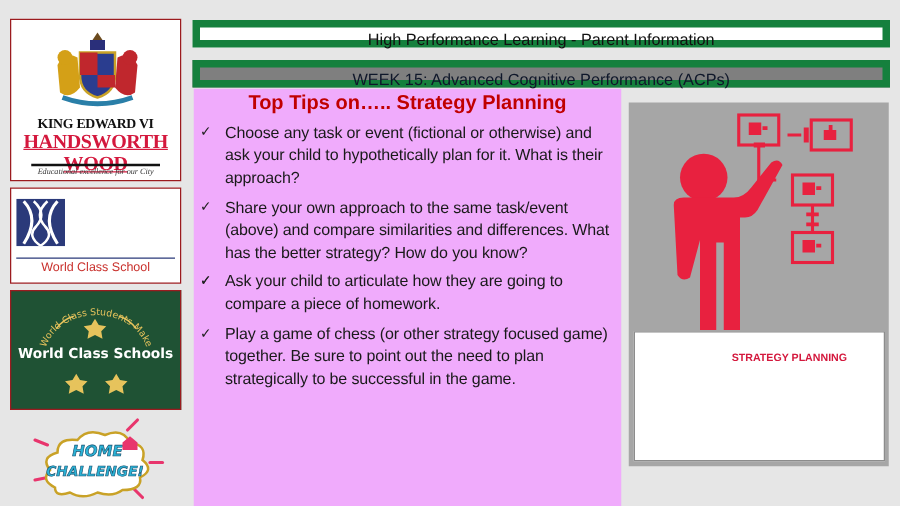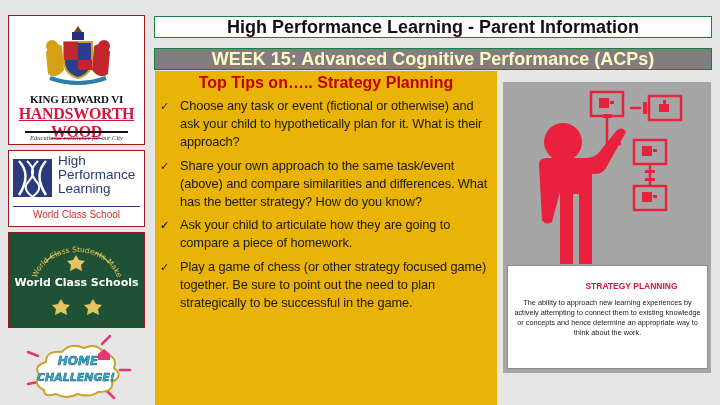--- a/index.html
+++ b/index.html
@@ -21,25 +21,25 @@
   .hpl-mark { position: absolute; left: 4px; top: 8px; width: 39px; height: 38px; }
   .hpl-text { position: absolute; left: 49px; top: 3px; font-size: 13.5px; line-height: 14px; color: #2b3a7a; }
   .hpl-rule { position: absolute; left: 4px; right: 4px; top: 55px; height: 1px; background: #2b3a7a; }
   .hpl-wcs { position: absolute; left: 0; right: 0; top: 58px; text-align: center; font-size: 10px; color: #c9302c; }
 
   .wcs-arc { position: absolute; left: 0; top: 0; width: 135px; height: 94px; }
   .wcs-main { position: absolute; left: 0; right: 0; top: 43px; text-align: center; font-family: "DejaVu Sans", sans-serif; font-weight: bold; font-size: 11px; color: #fff; }
 
   #home-challenge { position: absolute; left: 14px; top: 332px; width: 126px; height: 70px; }
 
-  .hdr { position: absolute; left: 154px; width: 558px; border: 1px solid #15803d; text-align: center; font-weight: bold; font-size: 18px; }
+  .hdr { position: absolute; left: 154px; width: 558px; border: 6px solid #15803d; text-align: center; font-weight: normal; font-size: 13px; }
   #hdr1 { top: 16px; height: 22px; background: #fff; color: #111; line-height: 20px; }
-  #hdr2 { top: 48px; height: 22px; background: #7f7f7f; color: #fef9c3; line-height: 20px; }
+  #hdr2 { top: 48px; height: 22px; background: #7f7f7f; color: #0f172a; line-height: 20px; }
 
-  #text-panel { position: absolute; left: 155px; top: 71px; width: 342px; height: 334px; background: #eab308; }
+  #text-panel { position: absolute; left: 155px; top: 71px; width: 342px; height: 334px; background: #f0abfc; }
   .tips-title { position: absolute; left: 0; right: 0; top: 3px; text-align: center; color: #c00000; font-weight: bold; font-size: 16px; }
   .tips-list { position: absolute; left: 5px; top: 26px; width: 335px; list-style: none; }
   .tip { position: relative; padding-left: 20px; font-size: 12.8px; line-height: 18.2px; color: #1a1a1a; margin-bottom: 5px; letter-spacing: -0.1px; }
   .tip .check { position: absolute; left: 0; top: 0; font-size: 11px; color: #222; }
 
   #image-panel { position: absolute; left: 503px; top: 82px; width: 208px; height: 291px; background: #a6a6a6; }
   .figure-svg { position: absolute; left: 0; top: 0; width: 208px; height: 183px; }
   #caption-box { position: absolute; left: 4px; top: 183px; width: 201px; height: 104px; background: #fff; border: 1px solid #8c8c8c; }
   .cap-title { position: absolute; left: 0; right: 0; top: 15px; text-align: center; color: #d4183d; font-weight: bold; font-size: 8.5px; padding-left: 48px; }
   .cap-body { position: absolute; left: 6px; right: 6px; top: 32px; text-align: center; color: #222; font-size: 7.3px; line-height: 10px; }
@@ -65,25 +65,20 @@
   <div class="ke-rule"></div>
   <div class="ke-motto">Educational excellence for our City</div>
 </div>
 
 <div id="hpl-box" class="logo-box">
   <svg class="hpl-mark" viewBox="0 0 39 38">
     <rect x="0" y="0" width="39" height="38" fill="#2b3a7a"></rect>
     <path d="M6 2 q13 14 0 34 M33 2 q-13 14 0 34" stroke="#fff" stroke-width="2.5" fill="none"></path>
     <path d="M14 2 q11 10 2 20 q-8 8 4 16 M25 2 q-11 10 -2 20 q8 8 -4 16" stroke="#fff" stroke-width="2" fill="none"></path>
   </svg>
-  <div class="hpl-text">
-    <div>High</div>
-    <div>Performance</div>
-    <div>Learning</div>
-  </div>
   <div class="hpl-rule"></div>
   <div class="hpl-wcs">World Class School</div>
 </div>
 
 <div id="wcs-box" class="logo-box">
   <svg class="wcs-arc" viewBox="0 0 135 94">
     <defs>
         <path id="arcp" d="M28 44 A42 36 0 0 1 108 44"></path>
       </defs>
     <text font-family="DejaVu Sans, sans-serif" font-size="7.5" fill="#e6c35c"><textPath href="#arcp" startOffset="50%" text-anchor="middle">World Class Students Make</textPath></text>
@@ -146,15 +141,14 @@
         <rect x="150" y="113" width="4" height="3"></rect>
       <rect x="100" y="32" width="9" height="4"></rect>
       <rect x="142" y="88" width="10" height="3"></rect>
         <rect x="142" y="96" width="10" height="3"></rect>
       <circle cx="60" cy="60" r="19"></circle>
       <path d="M36 82 q0 -6 8 -6 h40 q8 0 14 -8 l16 -20 q6 -4 9 2 l-20 36 q-4 6 -10 6 h-4 v90 h-13 v-70 h-6 v70 h-13 v-72 l-8 30 q-6 4 -10 -2z"></path>
     </g>
   </svg>
   <div id="caption-box">
     <div class="cap-title">STRATEGY PLANNING</div>
-    <div class="cap-body">The ability to approach new learning experiences by actively attempting to connect them to existing knowledge or concepts and hence determine an appropriate way to think about the work.</div>
   </div>
 </div>
 
 </body></html>

